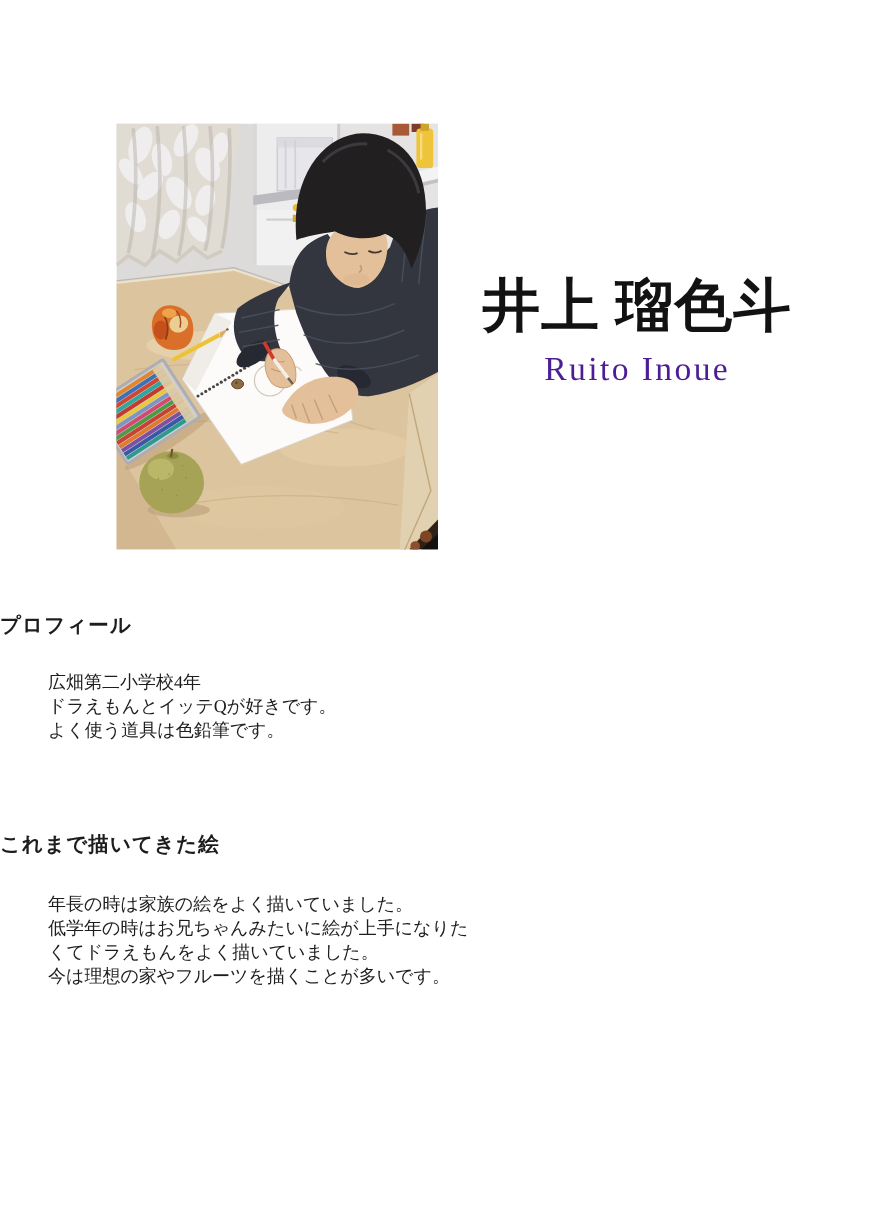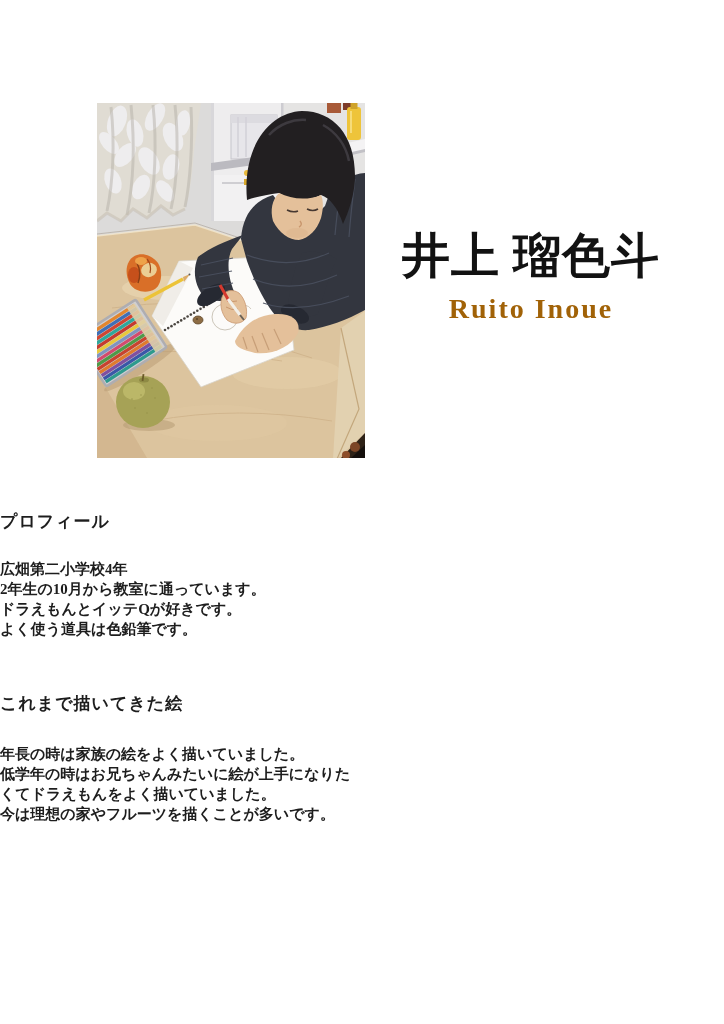--- a/index.html
+++ b/index.html
@@ -32,43 +32,44 @@
     font-size: 48px;
     font-weight: 600;
     letter-spacing: 1px;
     line-height: 56px;
     color: #121212;
     white-space: nowrap;
   }
   .name-romaji {
     margin-top: 9px;
     font-size: 28px;
-    font-weight: 700;
+    font-weight: 400;
     letter-spacing: 2px;
     line-height: 32px;
-    color: #a16207;
+    color: #4c1d95;
   }
   .text-section {
     position: absolute;
     left: 0;
     width: 724px;
     text-align: left;
   }
   .section-heading {
     font-size: 17px;
     font-weight: 700;
     letter-spacing: 1px;
     color: #1d1d1d;
   }
   .section-body {
     margin-top: 26px;
     font-size: 15px;
-    font-weight: 700;
+    font-weight: 400;
     line-height: 20px;
     color: #1d1d1d;
+    margin-left: 40px;
   }
   .profile-section { top: 510px; }
   .works-section { top: 692px; }
   .works-section .section-body { margin-top: 29px; }
 </style>
 </head>
 <body>
 
 <div class="page">
 
@@ -296,21 +297,20 @@
 
   <div class="name-block">
     <div class="name-kanji">井上 瑠色斗</div>
     <div class="name-romaji">Ruito Inoue</div>
   </div>
 
   <div class="text-section profile-section">
     <div class="section-heading">プロフィール</div>
     <div class="section-body">
       <div>広畑第二小学校4年</div>
-      <div>2年生の10月から教室に通っています。</div>
       <div>ドラえもんとイッテQが好きです。</div>
       <div>よく使う道具は色鉛筆です。</div>
     </div>
   </div>
 
   <div class="text-section works-section">
     <div class="section-heading">これまで描いてきた絵</div>
     <div class="section-body">
       <div>年長の時は家族の絵をよく描いていました。</div>
       <div>低学年の時はお兄ちゃんみたいに絵が上手になりた</div>

